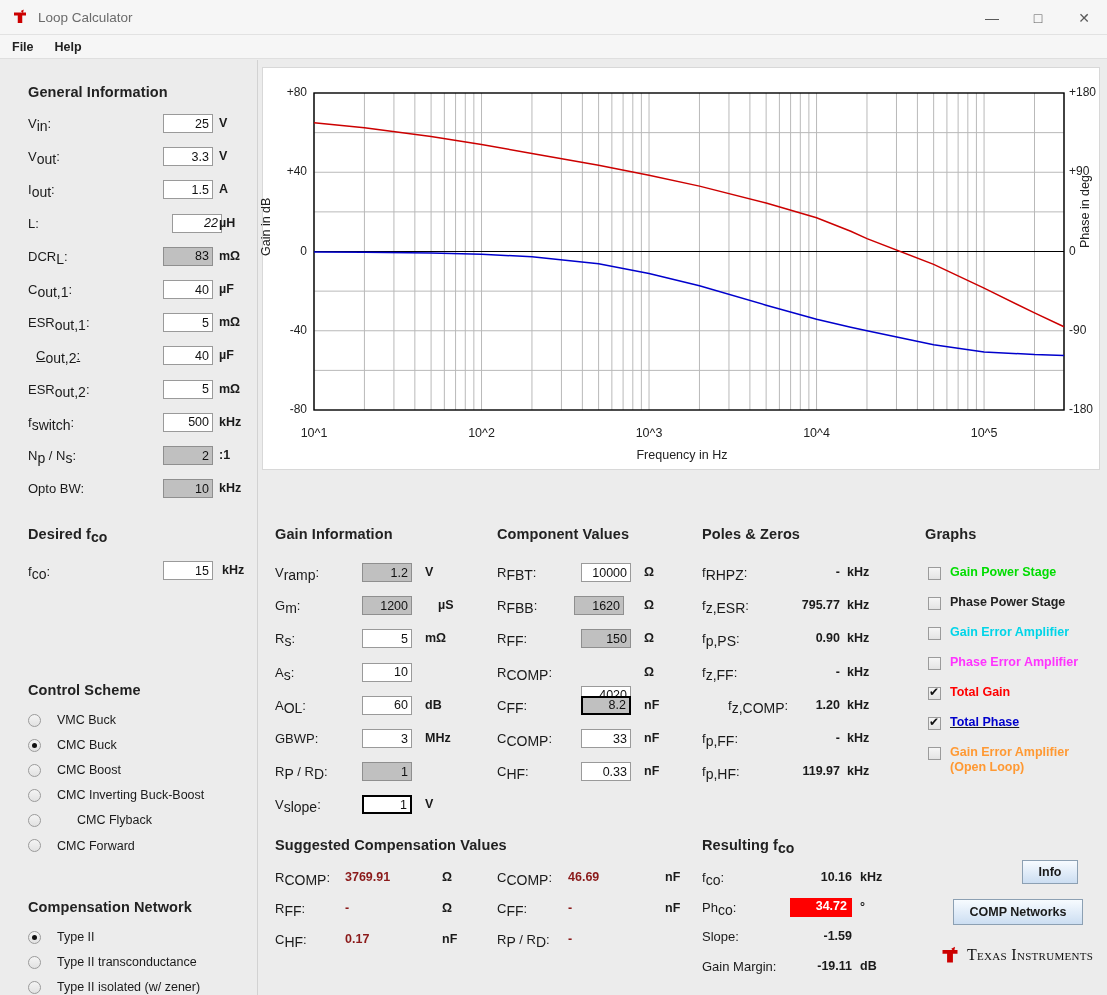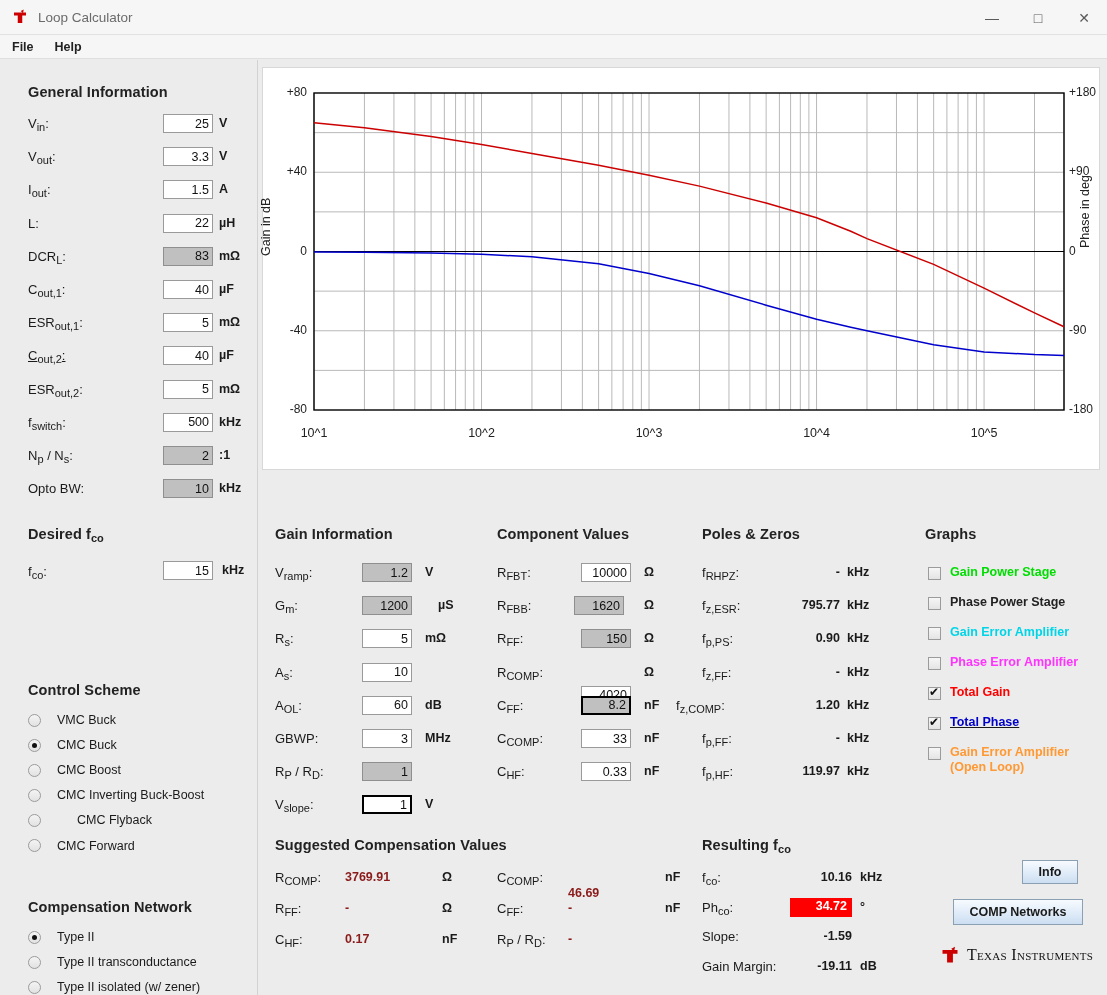--- a/index.html
+++ b/index.html
@@ -25,21 +25,21 @@
 
   
   #menubar{
     height:24px; background:#f6f6f6; display:flex; align-items:center;
     border-bottom:1px solid #dfdfdf;
   }
   .menu-item{ font-size:12.5px; font-weight:bold; color:#222; padding:2px 9px; margin-left:3px; }
 
   
   .panel-title{ font-size:14.5px; font-weight:bold; color:#222; letter-spacing:.1px; }
-  .sub{ font-size:11px; vertical-align:-3px; letter-spacing:0; }
+  .sub{ font-size:14px; vertical-align:-3px; letter-spacing:0; }
   .lbl{ font-size:13px; color:#1a1a1a; white-space:nowrap; }
   .unit{ font-size:12.5px; font-weight:bold; color:#1a1a1a; }
 
   .fld{
     width:50px; height:19px; background:#fff; border:1px solid #9a9a9a;
     text-align:right; font-size:12.5px; font-family:"Liberation Sans",sans-serif;
     color:#111; padding:0 3px 0 2px; line-height:17px;
   }
   .fld.dis{ background:#c0c0c0; border:1px solid #8f8f8f; }
   .fld.focus{ border:2px solid #000; }
@@ -145,32 +145,32 @@
       <div class="lbl" style="position: absolute; left: 28px; top: 56px;"><span>V</span><span class="sub">in</span>:</div>
       <input class="fld" value="25" style="position: absolute; left: 163px; top: 54px;">
       <span class="unit" style="position: absolute; left: 219px; top: 56px;">V</span>
       <div class="lbl" style="position: absolute; left: 28px; top: 89.2px;"><span>V</span><span class="sub">out</span>:</div>
       <input class="fld" value="3.3" style="position: absolute; left: 163px; top: 87.2px;">
       <span class="unit" style="position: absolute; left: 219px; top: 89.2px;">V</span>
       <div class="lbl" style="position: absolute; left: 28px; top: 122.4px;"><span>I</span><span class="sub">out</span>:</div>
       <input class="fld" value="1.5" style="position: absolute; left: 163px; top: 120.4px;">
       <span class="unit" style="position: absolute; left: 219px; top: 122.4px;">A</span>
       <div class="lbl" style="position: absolute; left: 28px; top: 155.6px;"><span>L</span>:</div>
-      <input class="fld" value="22" style="position: absolute; left: 163px; top: 153.6px;">
+      <input class="fld" value="22" style="position: absolute; left: 172px; top: 153.6px; font-style: italic;">
       <span class="unit" style="position: absolute; left: 219px; top: 155.6px;">µH</span>
       <div class="lbl" style="position: absolute; left: 28px; top: 188.8px;"><span>DCR</span><span class="sub">L</span>:</div>
       <input class="fld dis" readonly="" value="83" style="position: absolute; left: 163px; top: 186.8px;">
       <span class="unit" style="position: absolute; left: 219px; top: 188.8px;">mΩ</span>
       <div class="lbl" style="position: absolute; left: 28px; top: 222px;"><span>C</span><span class="sub">out,1</span>:</div>
       <input class="fld" value="40" style="position: absolute; left: 163px; top: 220px;">
       <span class="unit" style="position: absolute; left: 219px; top: 222px;">µF</span>
       <div class="lbl" style="position: absolute; left: 28px; top: 255.2px;"><span>ESR</span><span class="sub">out,1</span>:</div>
       <input class="fld" value="5" style="position: absolute; left: 163px; top: 253.2px;">
       <span class="unit" style="position: absolute; left: 219px; top: 255.2px;">mΩ</span>
-      <div class="lbl" style="position: absolute; left: 28px; top: 288.4px; text-decoration: underline;"><span>C</span><span class="sub">out,2</span>:</div>
+      <div class="lbl" style="position: absolute; left: 36px; top: 288.4px; text-decoration: underline;"><span>C</span><span class="sub">out,2</span>:</div>
       <input class="fld" value="40" style="position: absolute; left: 163px; top: 286.4px;">
       <span class="unit" style="position: absolute; left: 219px; top: 288.4px;">µF</span>
       <div class="lbl" style="position: absolute; left: 28px; top: 321.6px;"><span>ESR</span><span class="sub">out,2</span>:</div>
       <input class="fld" value="5" style="position: absolute; left: 163px; top: 319.6px;">
       <span class="unit" style="position: absolute; left: 219px; top: 321.6px;">mΩ</span>
       <div class="lbl" style="position: absolute; left: 28px; top: 354.8px;"><span>f</span><span class="sub">switch</span>:</div>
       <input class="fld" value="500" style="position: absolute; left: 163px; top: 352.8px;">
       <span class="unit" style="position: absolute; left: 219px; top: 354.8px;">kHz</span>
       <div class="lbl" style="position: absolute; left: 28px; top: 388px;"><span>N</span><span class="sub">p</span><span> / N</span><span class="sub">s</span>:</div>
       <input class="fld dis" readonly="" value="2" style="position: absolute; left: 163px; top: 386px;">
@@ -230,20 +230,21 @@
       <div class="radio-row" style="top: 920.2px;">
         <span class="radio"></span>
         <span class="radio-lbl">Type II isolated (w/ zener)</span>
       </div>
     </div>
 </div>
 
 <div id="plotwrap">
   <div id="ylabel-left">Gain in dB</div>
   <div id="ylabel-right">Phase in deg</div>
+  <div id="xlabel">Frequency in Hz</div>
   <div id="plot-ticks">
       <div class="ytick" style="left: 8px; top: 17px; width: 36px; text-align: right;">+80</div>
       <div class="ytick" style="left: 8px; top: 96.25px; width: 36px; text-align: right;">+40</div>
       <div class="ytick" style="left: 8px; top: 175.5px; width: 36px; text-align: right;">0</div>
       <div class="ytick" style="left: 8px; top: 254.75px; width: 36px; text-align: right;">-40</div>
       <div class="ytick" style="left: 8px; top: 334px; width: 36px; text-align: right;">-80</div>
       <div class="ytick" style="left: 806px; top: 17px; width: 40px; text-align: left;">+180</div>
       <div class="ytick" style="left: 806px; top: 96.25px; width: 40px; text-align: left;">+90</div>
       <div class="ytick" style="left: 806px; top: 175.5px; width: 40px; text-align: left;">0</div>
       <div class="ytick" style="left: 806px; top: 254.75px; width: 40px; text-align: left;">-90</div>
@@ -367,21 +368,21 @@
       <div class="pzunit" style="left: 847px; top: 65px;">kHz</div>
       <div class="lbl" style="position: absolute; left: 702px; top: 98.2px;"><span>f</span><span class="sub">z,ESR</span>:</div>
       <div class="pzval" style="left: 760px; top: 98.2px; width: 80px;">795.77</div>
       <div class="pzunit" style="left: 847px; top: 98.2px;">kHz</div>
       <div class="lbl" style="position: absolute; left: 702px; top: 131.4px;"><span>f</span><span class="sub">p,PS</span>:</div>
       <div class="pzval" style="left: 760px; top: 131.4px; width: 80px;">0.90</div>
       <div class="pzunit" style="left: 847px; top: 131.4px;">kHz</div>
       <div class="lbl" style="position: absolute; left: 702px; top: 164.6px;"><span>f</span><span class="sub">z,FF</span>:</div>
       <div class="pzval" style="left: 760px; top: 164.6px; width: 80px;">-</div>
       <div class="pzunit" style="left: 847px; top: 164.6px;">kHz</div>
-      <div class="lbl" style="position: absolute; left: 676px; top: 197.8px;"><span>f</span><span class="sub">z,COMP</span>:</div>
+      <div class="lbl" style="position: absolute; left: 728px; top: 197.8px;"><span>f</span><span class="sub">z,COMP</span>:</div>
       <div class="pzval" style="left: 760px; top: 197.8px; width: 80px;">1.20</div>
       <div class="pzunit" style="left: 847px; top: 197.8px;">kHz</div>
       <div class="lbl" style="position: absolute; left: 702px; top: 231px;"><span>f</span><span class="sub">p,FF</span>:</div>
       <div class="pzval" style="left: 760px; top: 231px; width: 80px;">-</div>
       <div class="pzunit" style="left: 847px; top: 231px;">kHz</div>
       <div class="lbl" style="position: absolute; left: 702px; top: 264.2px;"><span>f</span><span class="sub">p,HF</span>:</div>
       <div class="pzval" style="left: 760px; top: 264.2px; width: 80px;">119.97</div>
       <div class="pzunit" style="left: 847px; top: 264.2px;">kHz</div>
     </div>
 
@@ -422,21 +423,21 @@
       <div class="lbl" style="position: absolute; left: 275px; top: 370px;"><span>R</span><span class="sub">COMP</span>:</div>
       <div class="sugval" style="left: 345px; top: 370px; width: 90px;">3769.91</div>
       <div class="sugunit" style="left: 442px; top: 370px;">Ω</div>
       <div class="lbl" style="position: absolute; left: 275px; top: 401px;"><span>R</span><span class="sub">FF</span>:</div>
       <div class="sugval" style="left: 345px; top: 401px; width: 90px;">-</div>
       <div class="sugunit" style="left: 442px; top: 401px;">Ω</div>
       <div class="lbl" style="position: absolute; left: 275px; top: 432px;"><span>C</span><span class="sub">HF</span>:</div>
       <div class="sugval" style="left: 345px; top: 432px; width: 90px;">0.17</div>
       <div class="sugunit" style="left: 442px; top: 432px;">nF</div>
       <div class="lbl" style="position: absolute; left: 497px; top: 370px;"><span>C</span><span class="sub">COMP</span>:</div>
-      <div class="sugval" style="left: 568px; top: 370px; width: 90px; margin-top: 16px;">46.69</div>
+      <div class="sugval" style="left: 568px; top: 370px; width: 90px;">46.69</div>
       <div class="sugunit" style="left: 665px; top: 370px;">nF</div>
       <div class="lbl" style="position: absolute; left: 497px; top: 401px;"><span>C</span><span class="sub">FF</span>:</div>
       <div class="sugval" style="left: 568px; top: 401px; width: 90px;">-</div>
       <div class="sugunit" style="left: 665px; top: 401px;">nF</div>
       <div class="lbl" style="position: absolute; left: 497px; top: 432px;"><span>R</span><span class="sub">P</span><span> / R</span><span class="sub">D</span>:</div>
       <div class="sugval" style="left: 568px; top: 432px; width: 90px;">-</div>
     </div>
 
   <div class="panel-title col" style="left:702px;top:337px;">
     <span>Resulting f</span><span class="sub">co</span>

